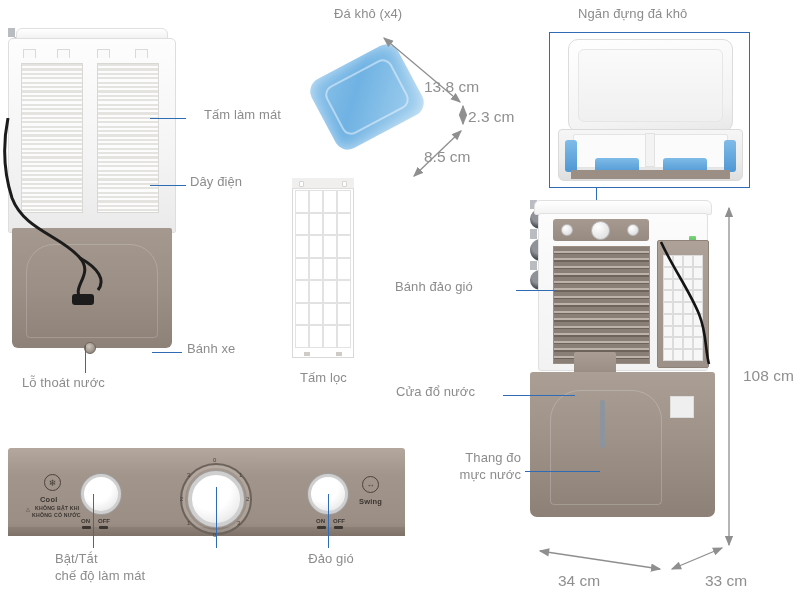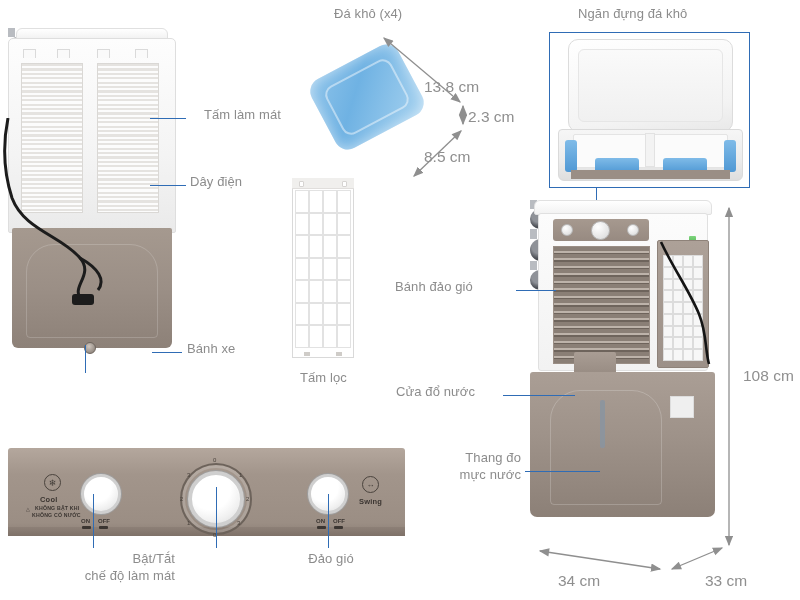--- a/index.html
+++ b/index.html
@@ -277,20 +277,21 @@
   <div class="abs leader" style="left:150px;top:118px;width:36px"></div>
   <div class="abs lbl" style="left:204px;top:107px">Tấm làm mát</div>
 
   <div class="abs leader" style="left:150px;top:185px;width:36px"></div>
   <div class="abs lbl" style="left:190px;top:174px">Dây điện</div>
 
   <div class="abs leader" style="left:152px;top:352px;width:30px"></div>
   <div class="abs lbl" style="left:187px;top:341px">Bánh xe</div>
 
   <div class="abs leader v" style="left:85px;top:345px;height:28px"></div>
+  <div class="abs lbl" style="left:22px;top:375px">Lỗ thoát nước</div>
 
   <div class="abs" id="filter">
     <div class="frame"></div>
     <div class="cap">
       <div class="notch" style="left:7px"></div>
       <div class="notch" style="right:7px"></div>
     </div>
     <div class="grid">
       <div></div>
         <div></div>
@@ -464,21 +465,21 @@
     <div class="onoff" style="left:308px;top:70px">ON</div>
     <div class="onoff" style="left:325px;top:70px">OFF</div>
     <div class="abs" style="left:309px;top:78px;width:9px;height:3px;background:#3b3531;border-radius:1px"></div>
     <div class="abs" style="left:326px;top:78px;width:9px;height:3px;background:#3b3531;border-radius:1px"></div>
 
     <div class="icon-badge" style="left:354px;top:28px;width:17px;height:17px;font-size:8px">↔</div>
     <div class="panel-txt" style="left:351px;top:49px;font-size:7.5px">Swing</div>
   </div>
 
   <div class="abs leader v" style="left:93px;top:494px;height:54px"></div>
-  <div class="abs lbl" style="left:55px;top:551px;text-align:right;width:120px">Bật/Tắt
+  <div class="abs lbl" style="left:55px;top:551px;text-align:left;width:120px">Bật/Tắt
 chế độ làm mát</div>
 
   <div class="abs leader v" style="left:216px;top:487px;height:61px"></div>
 
   <div class="abs leader v" style="left:328px;top:494px;height:54px"></div>
   <div class="abs lbl" style="left:290px;top:551px;text-align:center;width:82px">Đảo gió</div>
 
   <svg class="arrows">
     <defs>
       <marker id="ah" markerWidth="9" markerHeight="9" refX="7" refY="3.2" orient="auto">

